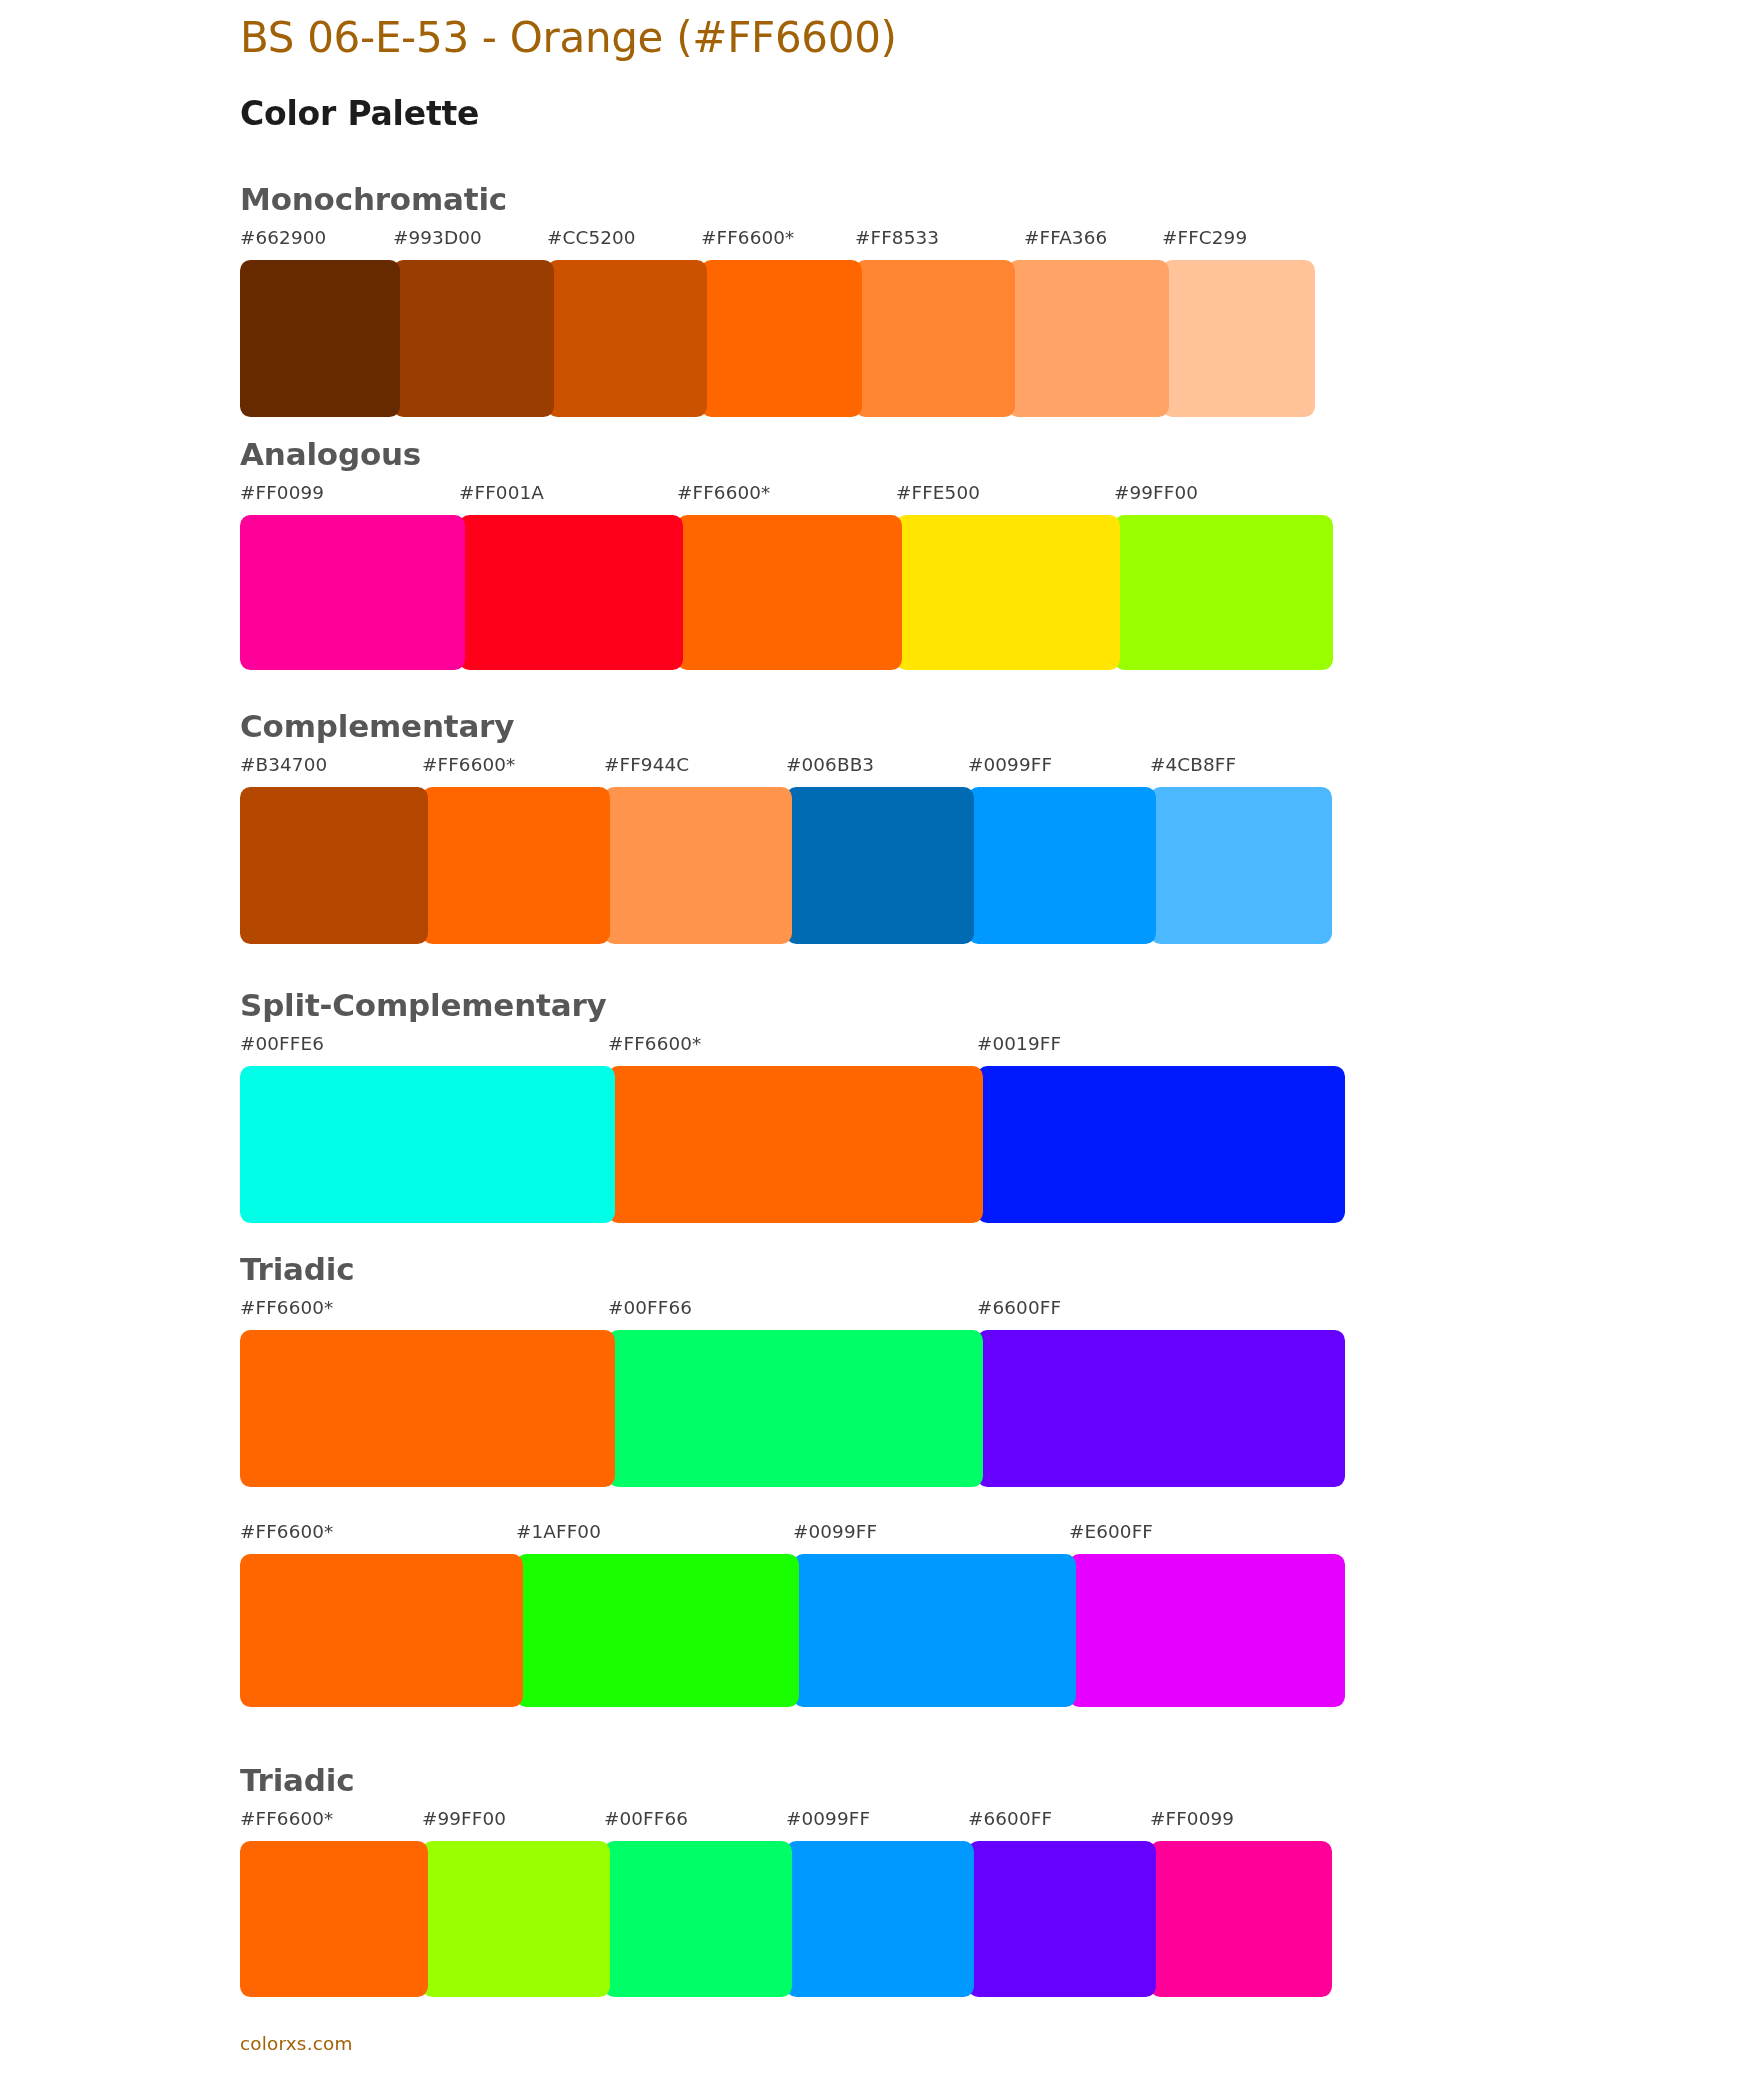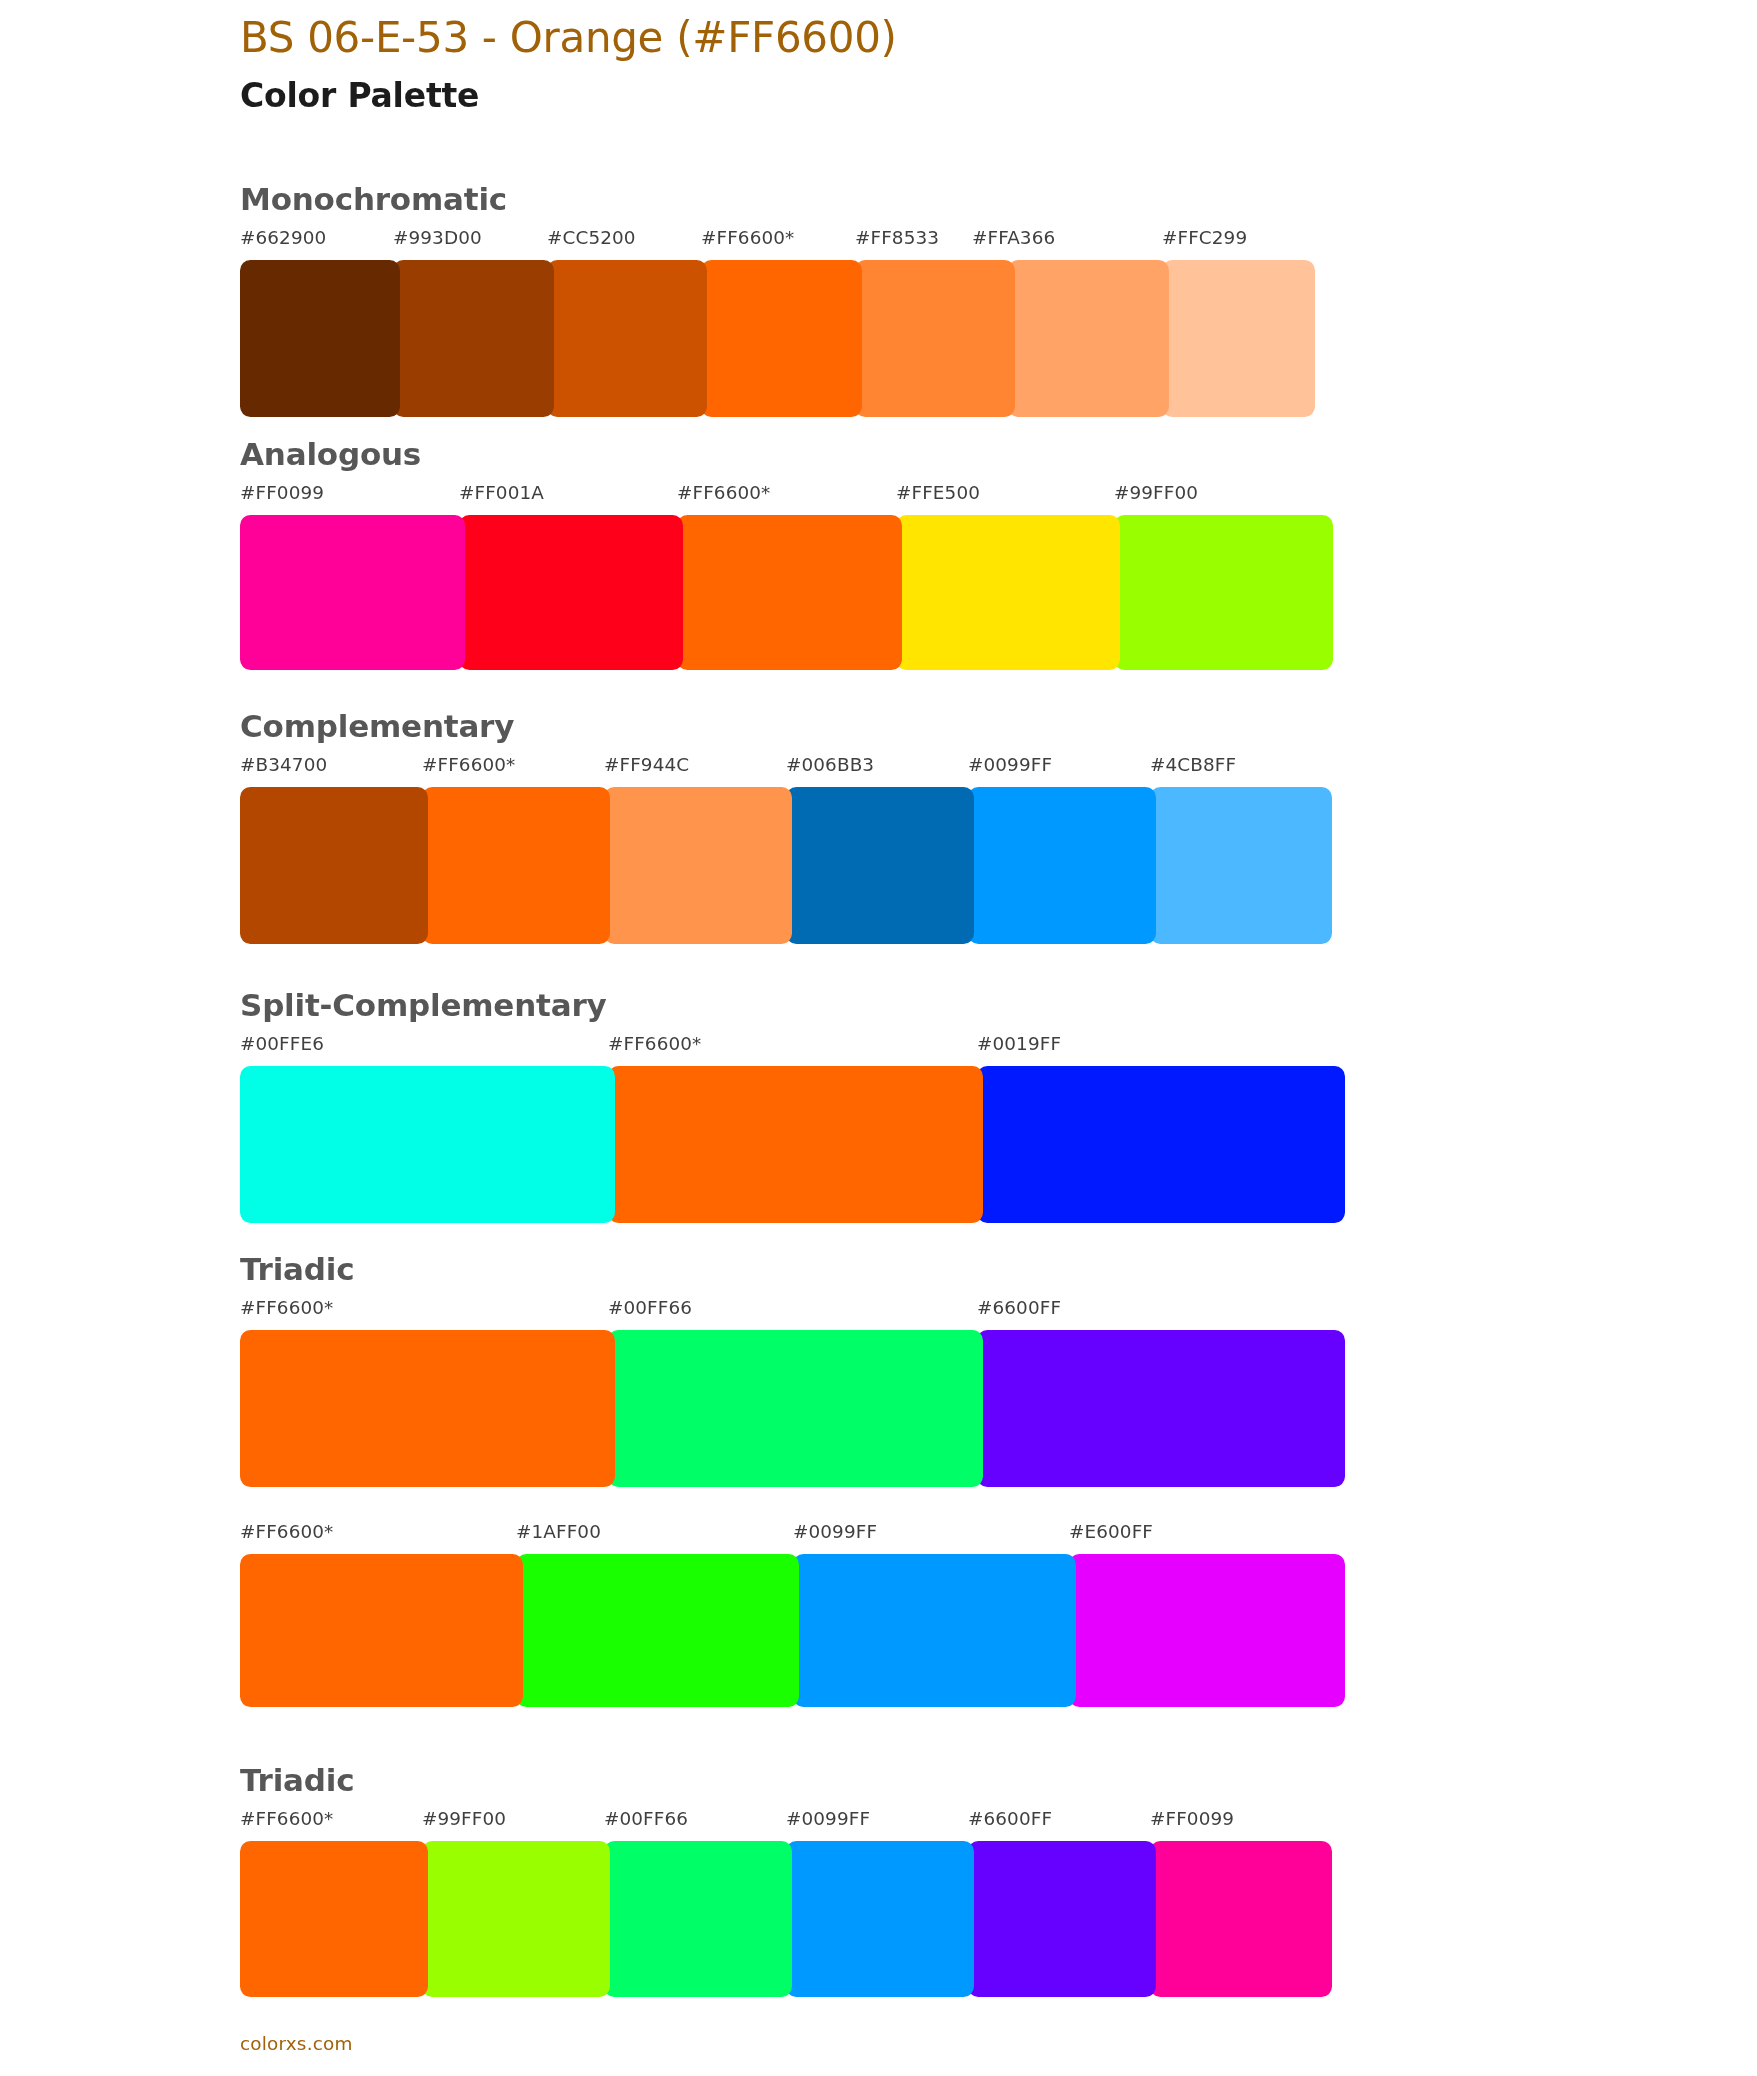--- a/index.html
+++ b/index.html
@@ -39,21 +39,21 @@
     line-height: 1.14;
     margin: 0;
     white-space: nowrap;
   }
   .page-subtitle {
     font-size: 33px;
     font-weight: bold;
     color: #1c1c1c;
     letter-spacing: -0.2px;
     line-height: 1.2;
-    margin: 14px 0 0 0;
+    margin: 32px 0 0 0;
     white-space: nowrap;
   }
 
   
   .sections {
     position: absolute;
     left: 0;
     top: 0;
     width: 1757px;
   }
@@ -121,21 +121,21 @@
 
   <div class="sections" id="sections-root">
       <div class="section" style="top: 184px; left: 240px;">
         <div class="section-title">Monochromatic</div>
         <div class="swatch-labels" style="width: 1076px;">
           <span class="swatch-label" style="left: 0px;">#662900</span>
           <span class="swatch-label" style="left: 153px; text-align: right;">#993D00</span>
           <span class="swatch-label" style="left: 307px;">#CC5200</span>
           <span class="swatch-label" style="left: 461px;">#FF6600*</span>
           <span class="swatch-label" style="left: 615px;">#FF8533</span>
-          <span class="swatch-label" style="left: 732px;">#FFA366</span>
+          <span class="swatch-label" style="left: 784px;">#FFA366</span>
           <span class="swatch-label" style="left: 922px;">#FFC299</span>
         </div>
         <div class="swatch-row" style="width: 1076px; height: 157px;">
           <div class="swatch" title="#662900" style="left: 0px; width: 160px; height: 157px; background: rgb(102, 41, 0); z-index: 7;"></div>
           <div class="swatch" title="#993D00" style="left: 153px; width: 161px; height: 157px; background: rgb(153, 61, 0); z-index: 6;"></div>
           <div class="swatch" title="#CC5200" style="left: 307px; width: 160px; height: 157px; background: rgb(204, 82, 0); z-index: 5;"></div>
           <div class="swatch" title="#FF6600*" style="left: 461px; width: 161px; height: 157px; background: rgb(255, 102, 0); z-index: 4;"></div>
           <div class="swatch" title="#FF8533" style="left: 615px; width: 160px; height: 157px; background: rgb(255, 133, 51); z-index: 3;"></div>
           <div class="swatch" title="#FFA366" style="left: 768px; width: 161px; height: 157px; background: rgb(255, 163, 102); z-index: 2;"></div>
           <div class="swatch" title="#FFC299" style="left: 922px; width: 153px; height: 157px; background: rgb(255, 194, 153); z-index: 1;"></div>

